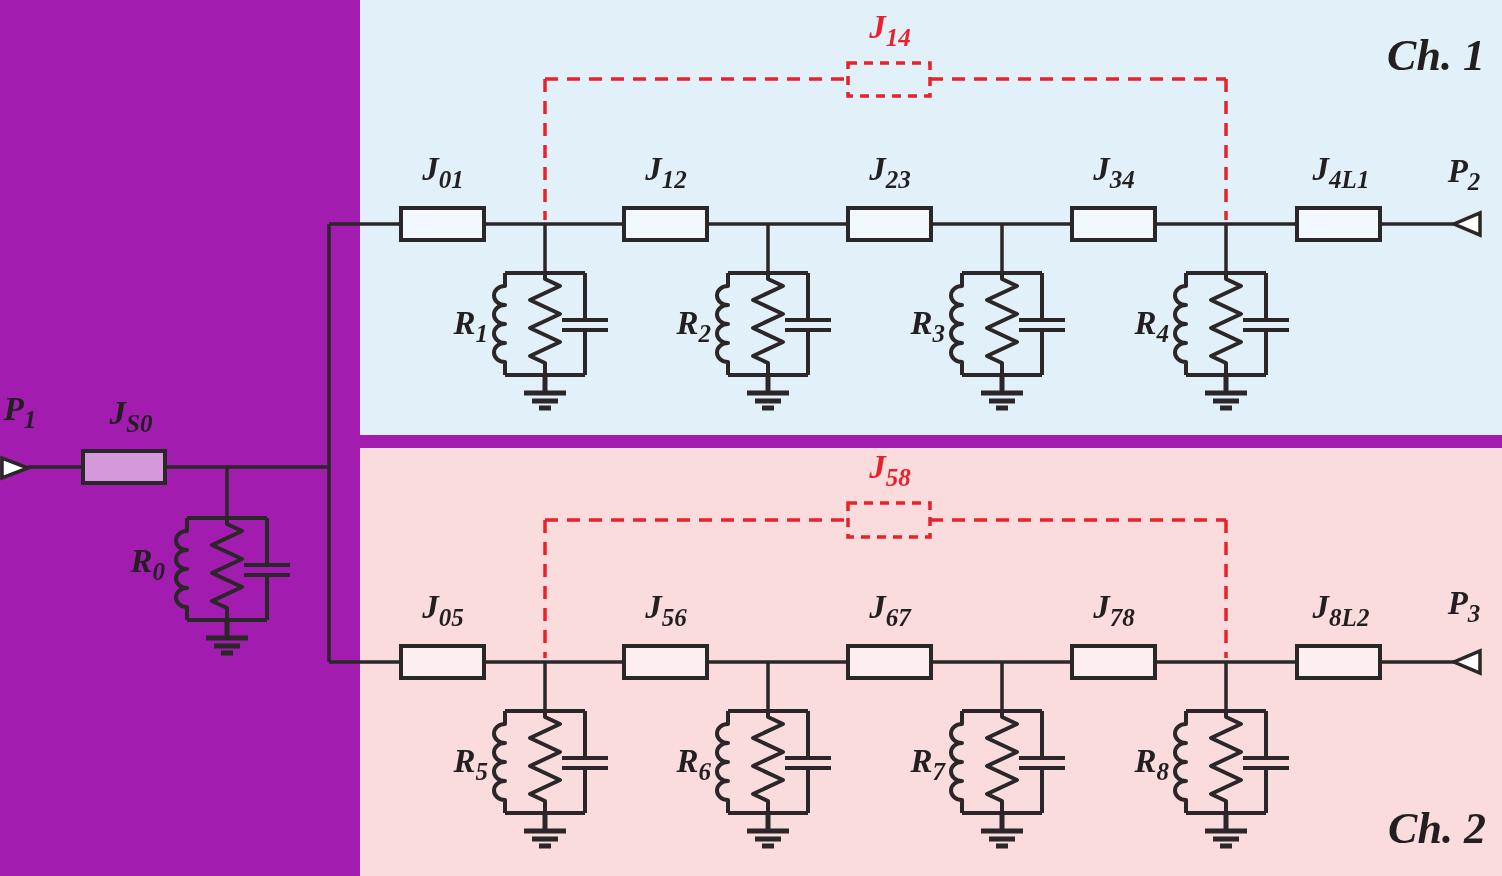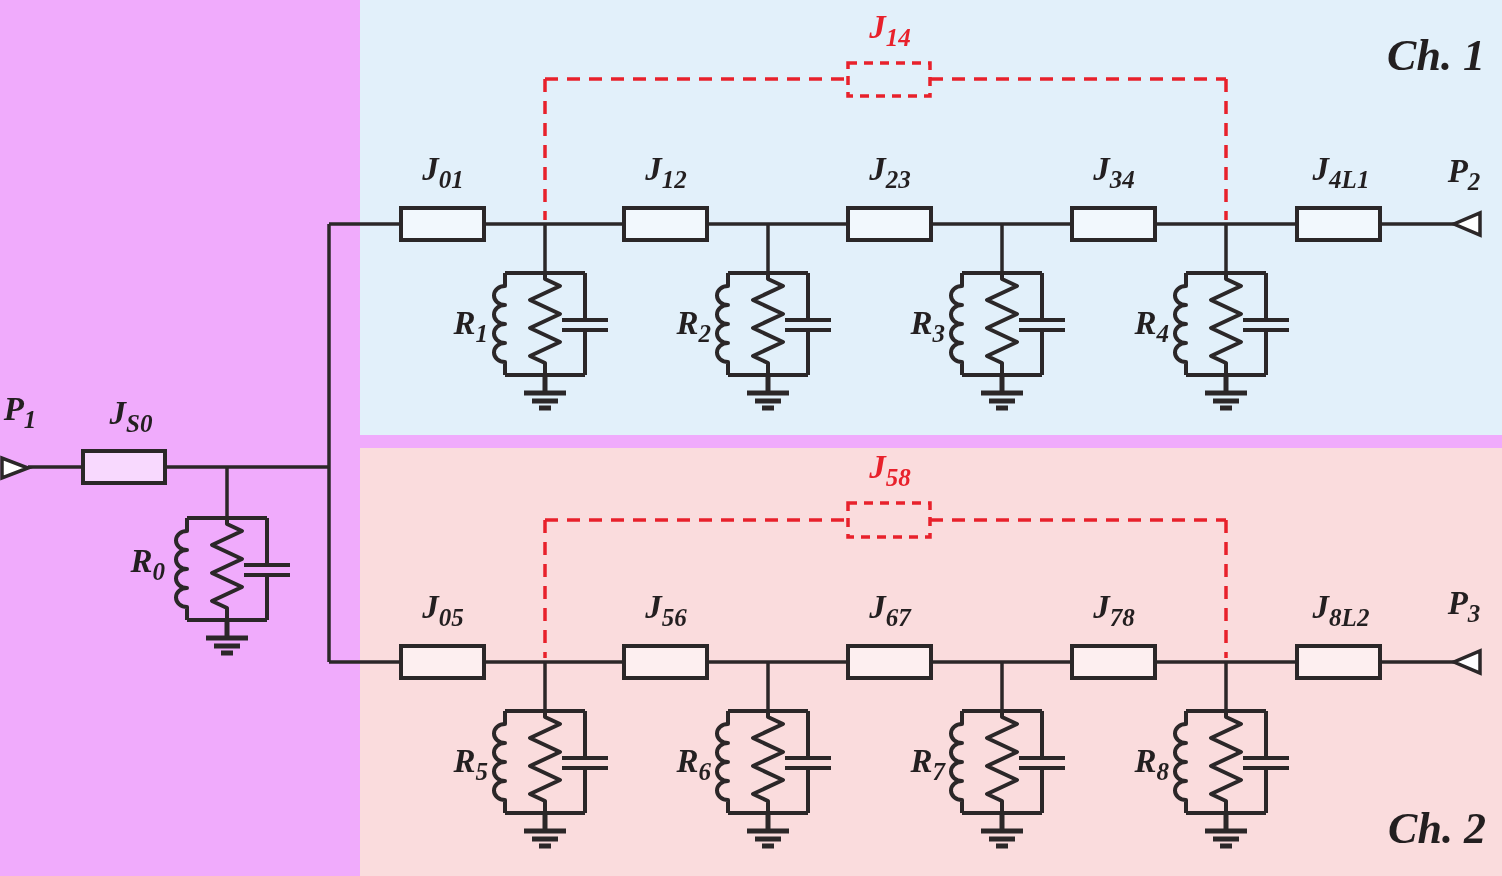--- a/index.html
+++ b/index.html
@@ -1,16 +1,16 @@
 <!DOCTYPE html>
 <html style="--ch1-bg: #e2f0fa; --ch2-bg: #fadcdd; --wire: #2b2728; --label: #231f20; --coupling: #e8212b; --inverter-fill: rgba(255,255,255,0.55);"><head>
 <meta charset="utf-8">
 <style>
   html,body{margin:0;padding:0;background:#ffffff;}
-  #stage{position:relative;width:1502px;height:876px;background:#f0abfc;overflow:hidden;}
+  #stage{position:relative;width:1502px;height:876px;background:#a21caf;overflow:hidden;}
   svg{display:block;}
   text{font-family:"Liberation Serif","DejaVu Serif",serif;font-weight:bold;font-style:italic;fill:var(--label);}
   .lbl{font-size:33px;}
   .sub{font-size:25px;}
   .big{font-size:44px;}
   .red{fill:var(--coupling);}
   .wire{stroke:var(--wire);stroke-width:3.5;fill:none;}
   .inv{stroke:var(--wire);stroke-width:4;fill:var(--inverter-fill);}
   .res{stroke:var(--wire);stroke-width:4;fill:none;stroke-linejoin:round;}
   .gndl{stroke:var(--wire);stroke-width:5;fill:none;}

